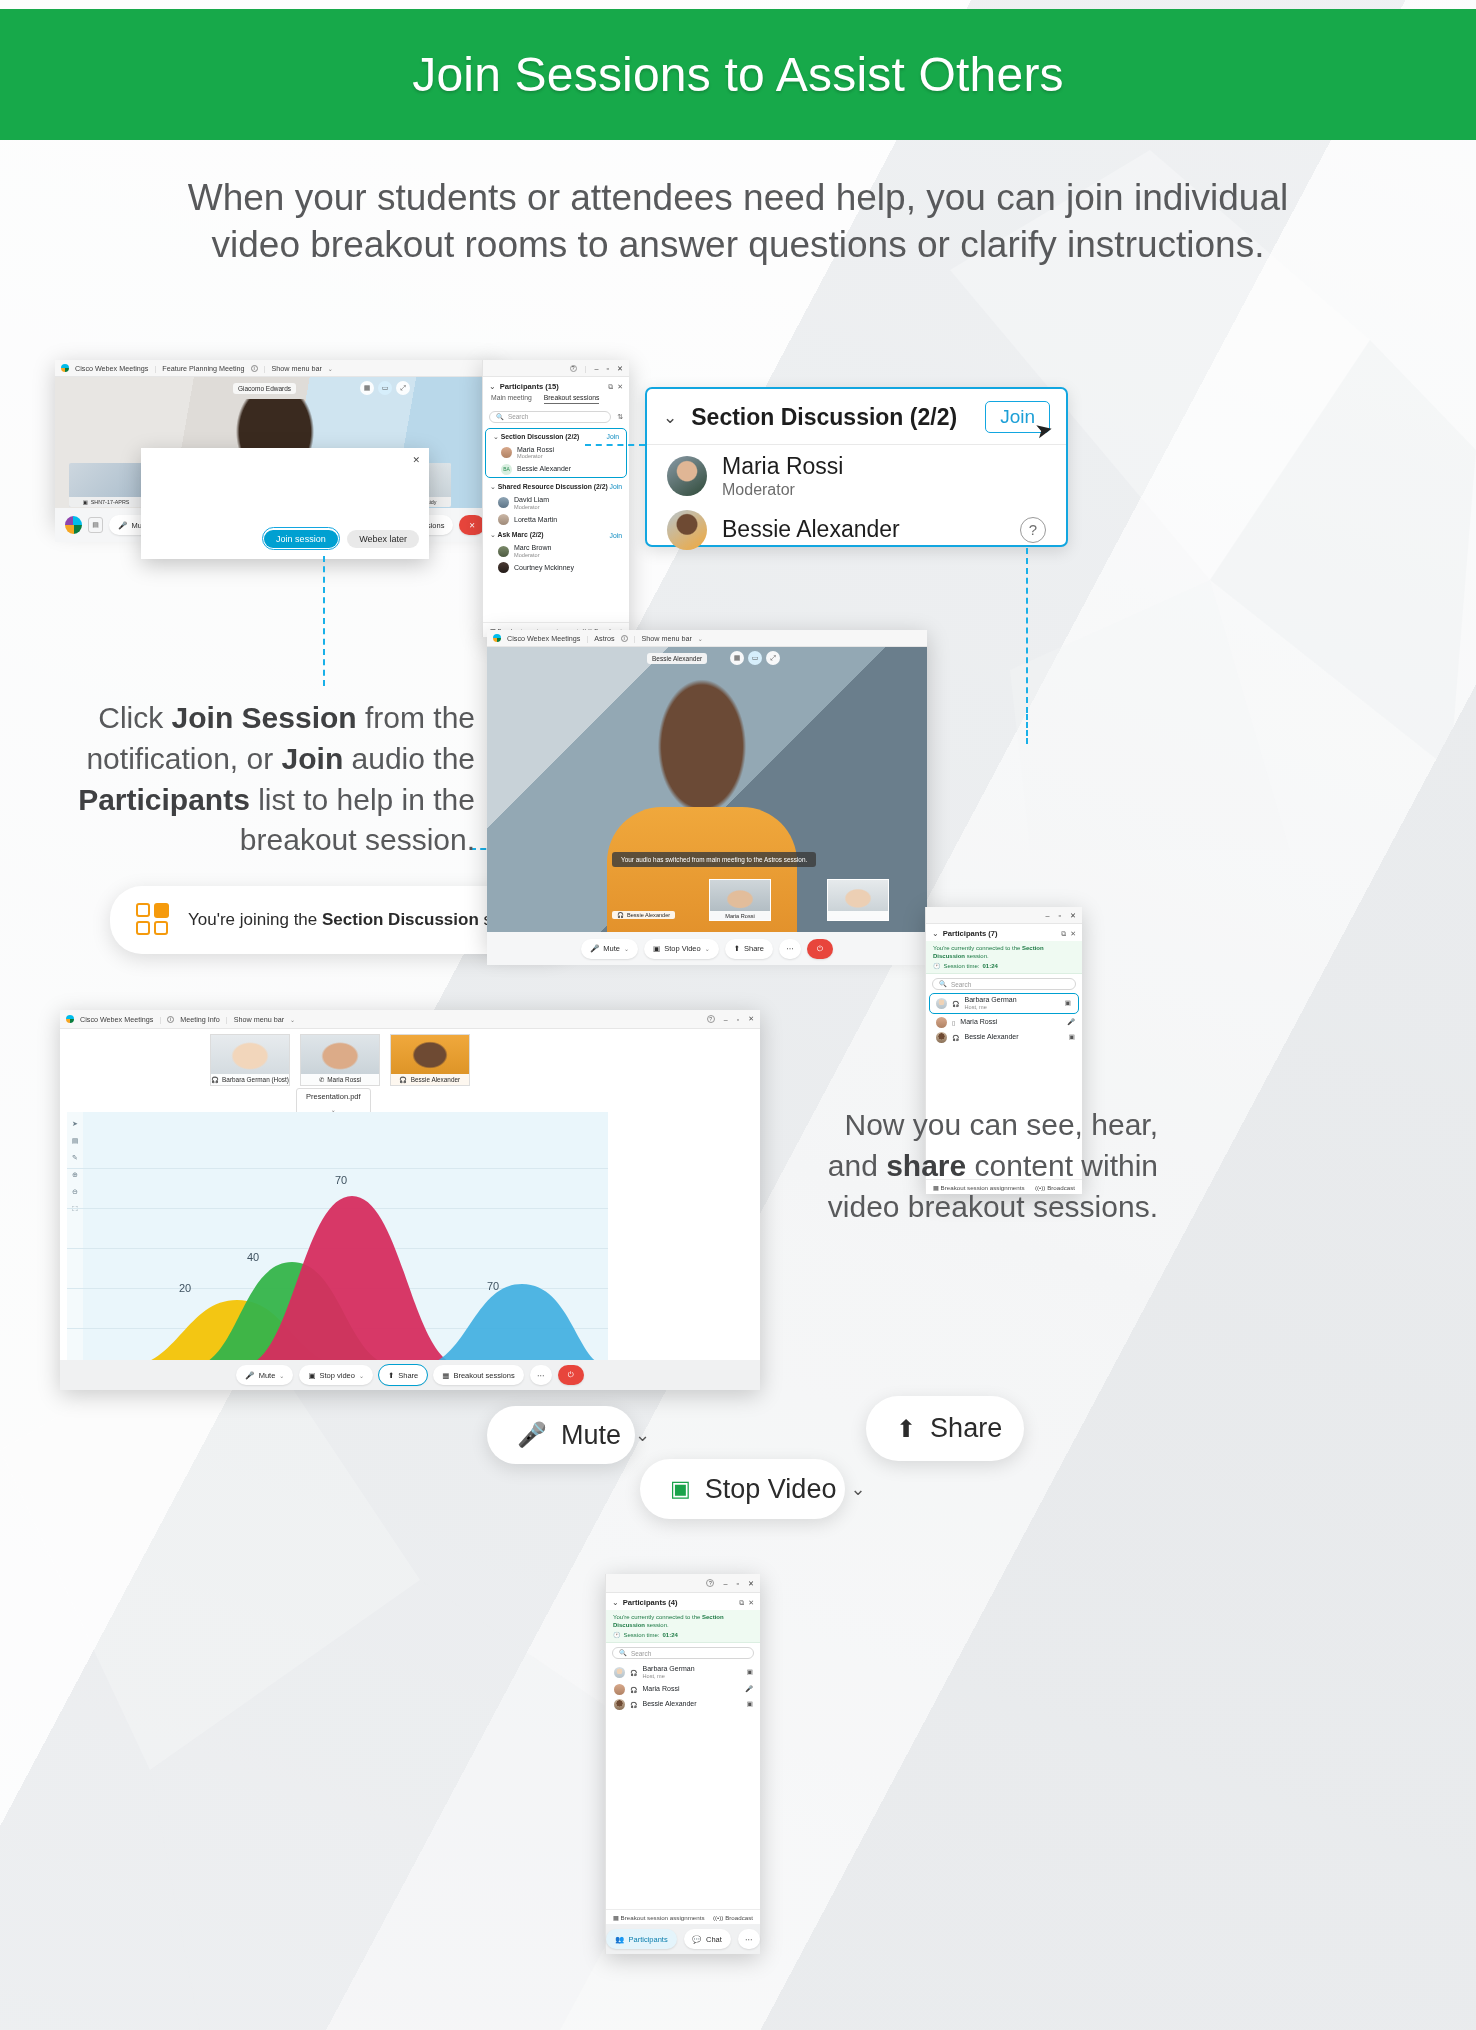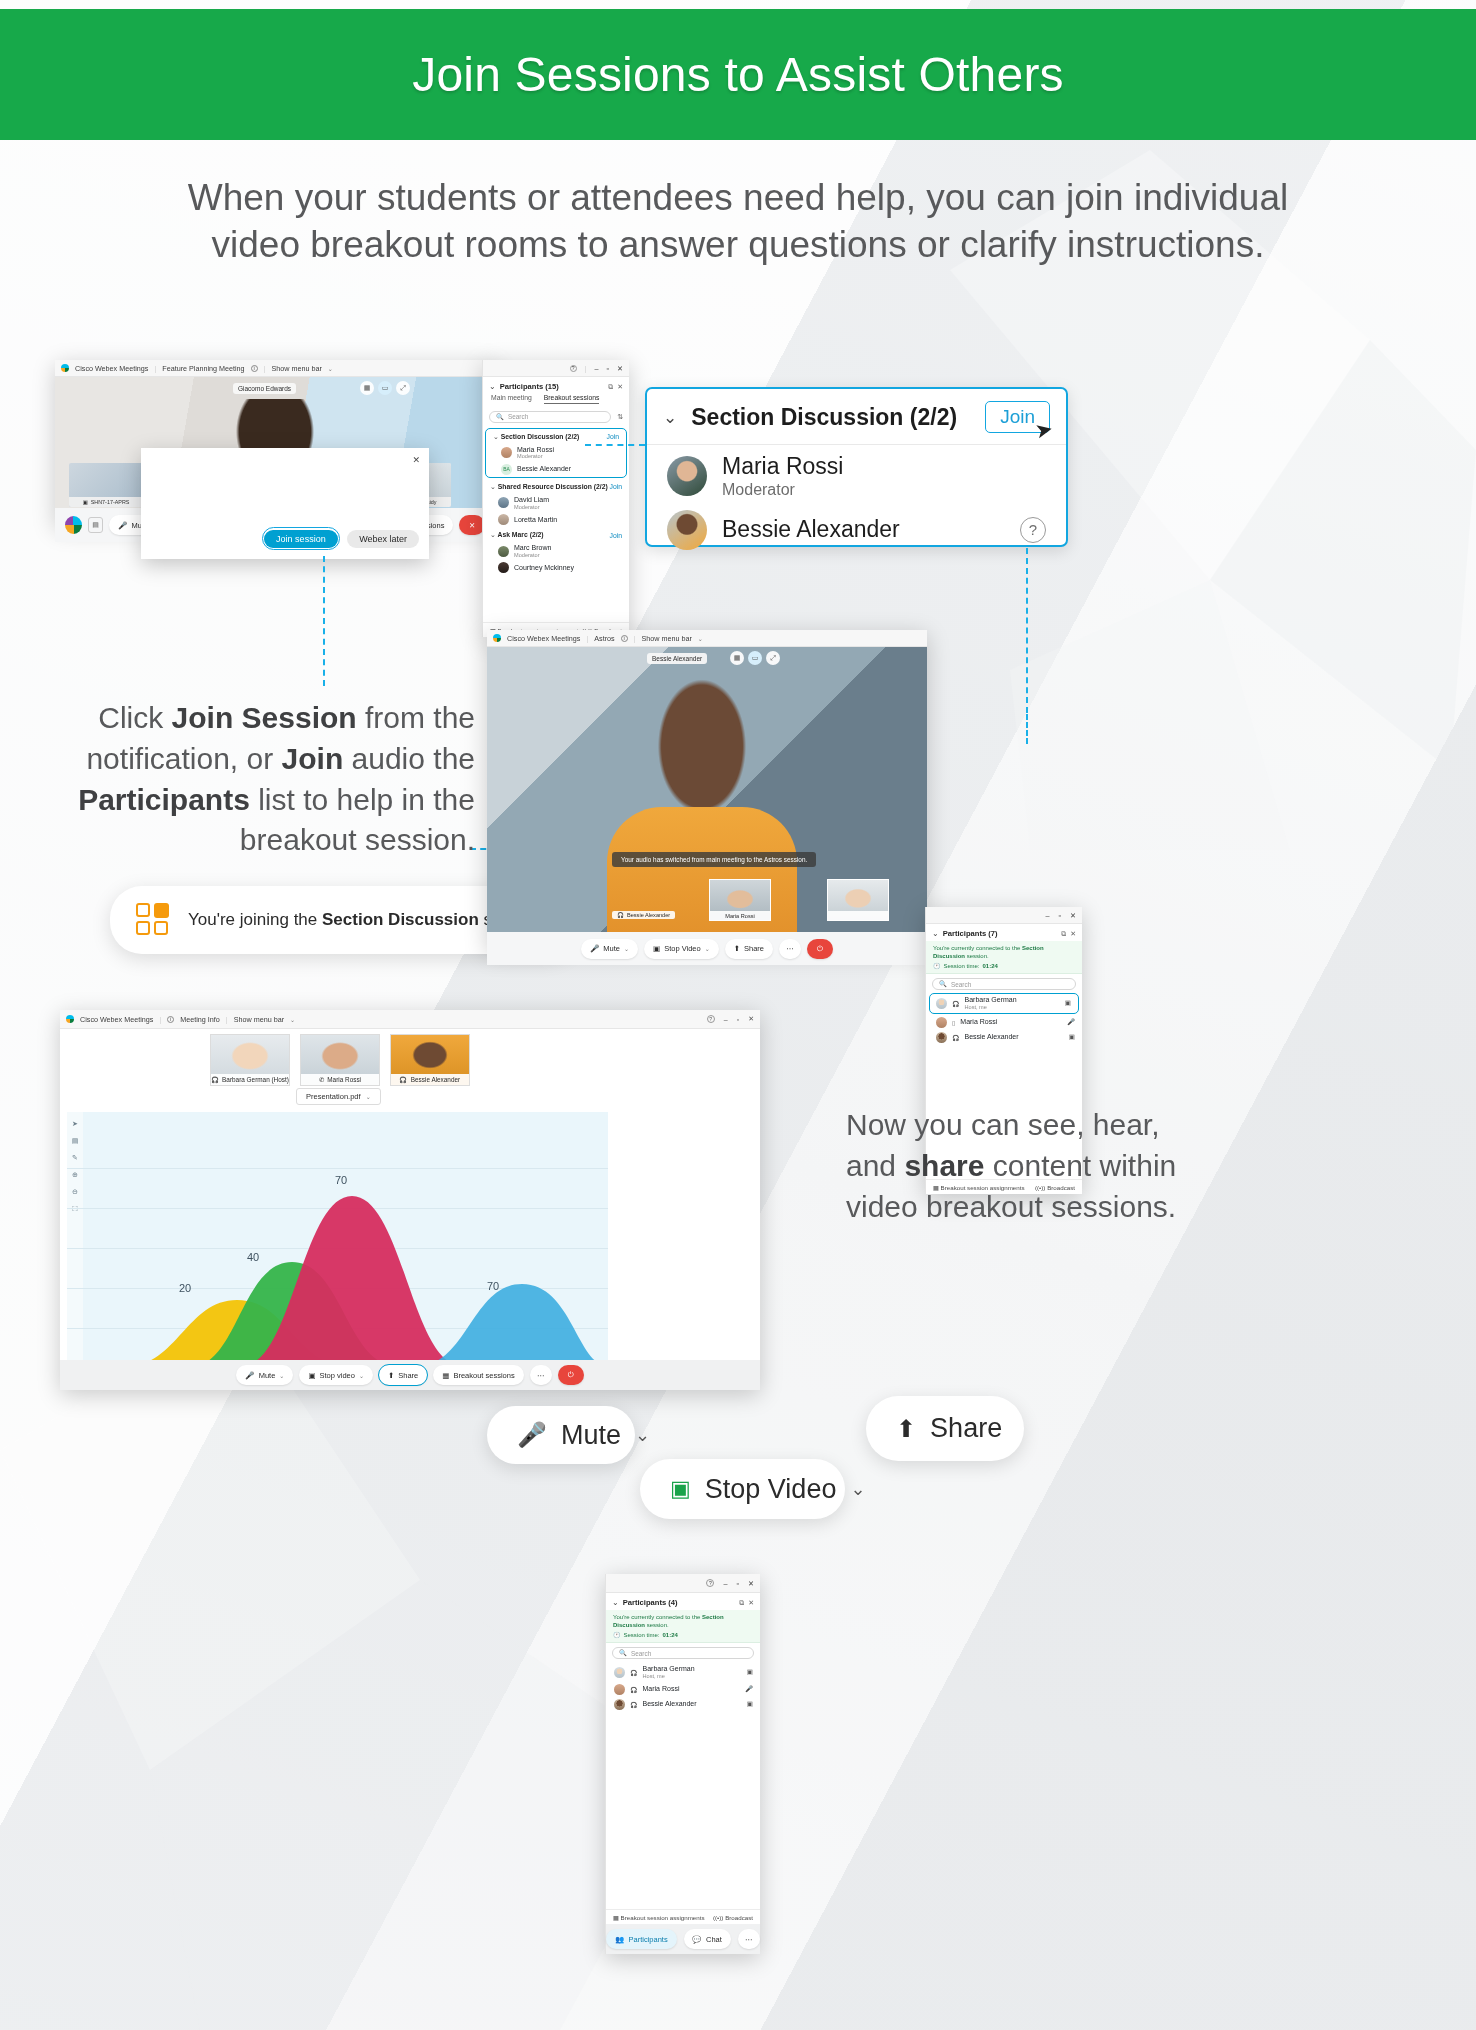--- a/index.html
+++ b/index.html
@@ -603,21 +603,21 @@
       </div>
     </div>
     <div class="thumb" style="position:relative;width:80px;height:52px;background:radial-gradient(ellipse at 50% 40%,#6e4a33 0 28%,rgba(0,0,0,0) 32%),linear-gradient(#f0a83c,#d98f22);">
       <div class="thumb-lbl">
         <span>🎧</span>
         <span>Bessie Alexander</span>
       </div>
     </div>
   </div>
 
-  <div class="filetab" style="left:236px;top:78px;">
+  <div class="filetab" style="left:236px;top:78px;flex-direction:column;">
     <span>Presentation.pdf</span>
     <span class="caret">⌄</span>
   </div>
 
   <div class="chartwrap" style="left:7px; top:102px; width:541px; height:254px;">
     <div class="sidetool" style="left:0;top:0;bottom:0;">
       <span>➤</span>
       <span>▤</span>
       <span>✎</span>
       <span>⊕</span>
@@ -730,21 +730,21 @@
       <span>Participants</span>
     </div>
     <div class="tb">
       <span>💬</span>
       <span>Chat</span>
     </div>
     <div class="tb" style="width:22px;justify-content:center;">⋯</div>
   </div>
 </div>
 
-<div class="copy-r" style="left:846px; top:1105px; width:340px;">
+<div class="copy-r" style="left:818px; top:1105px; width:340px;text-align:right;">
   <span>Now you can see, hear, and </span><b>share</b><span> content within video breakout sessions.</span>
 </div>
 
 <div class="pill" style="left:487px; top:1406px; width:148px; height:58px;">
   <span style="color:#1aa34a;font-size:24px;">🎤</span>
   <span>Mute</span>
   <span style="font-size:18px;color:#555;">⌄</span>
 </div>
 <div class="pill" style="left:640px; top:1459px; width:205px; height:60px;">
   <span style="color:#1aa34a;font-size:22px;">▣</span>

